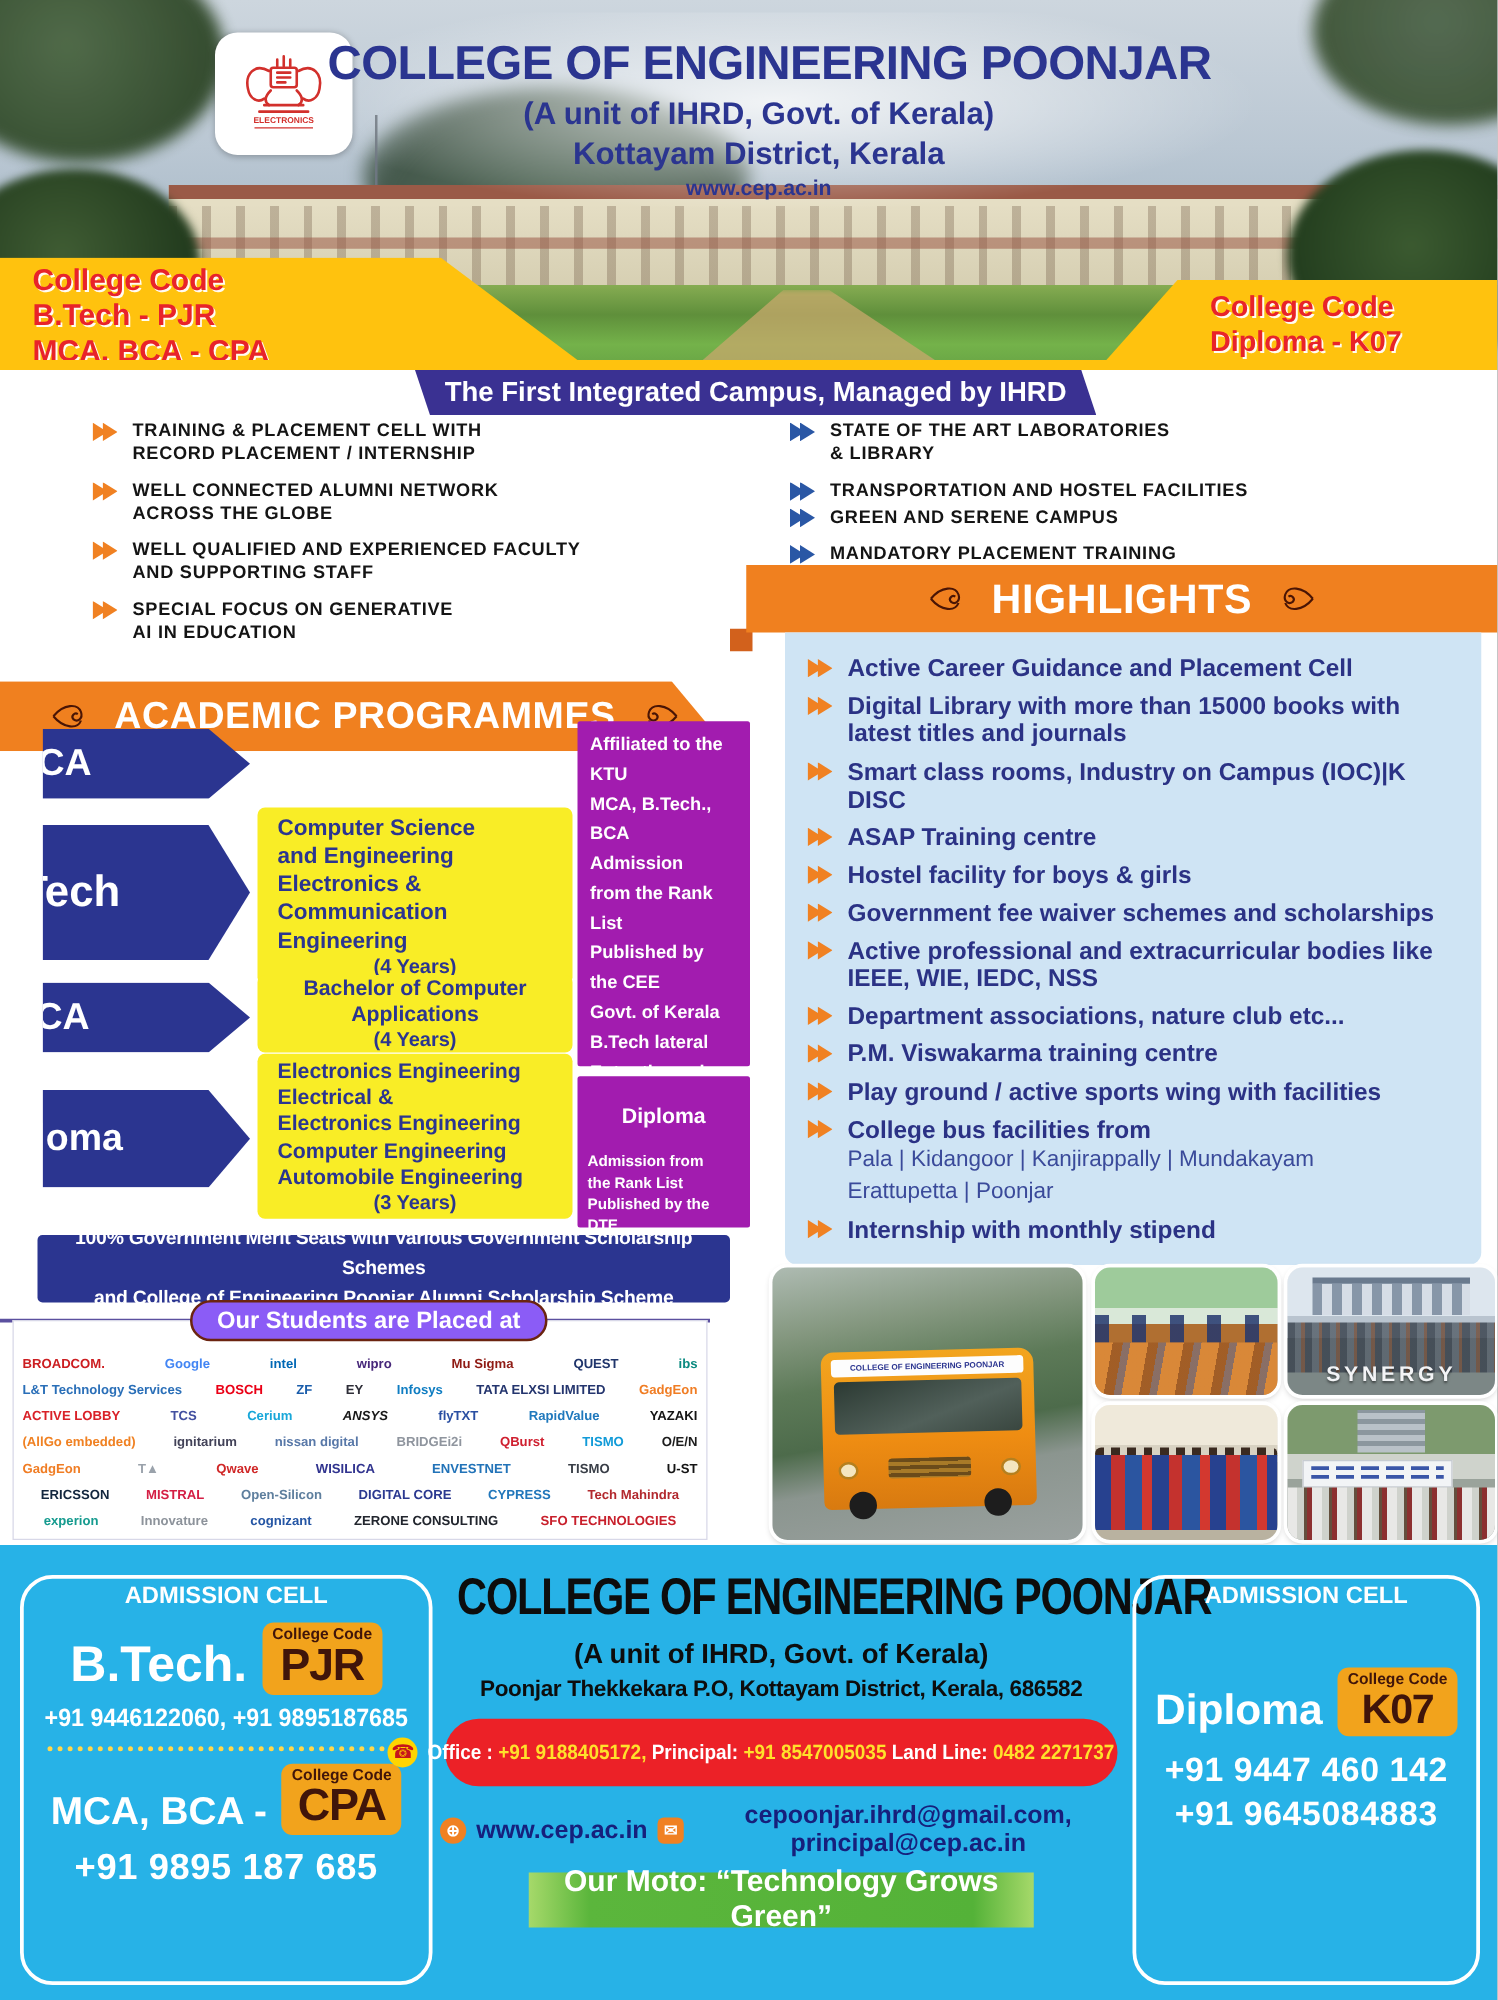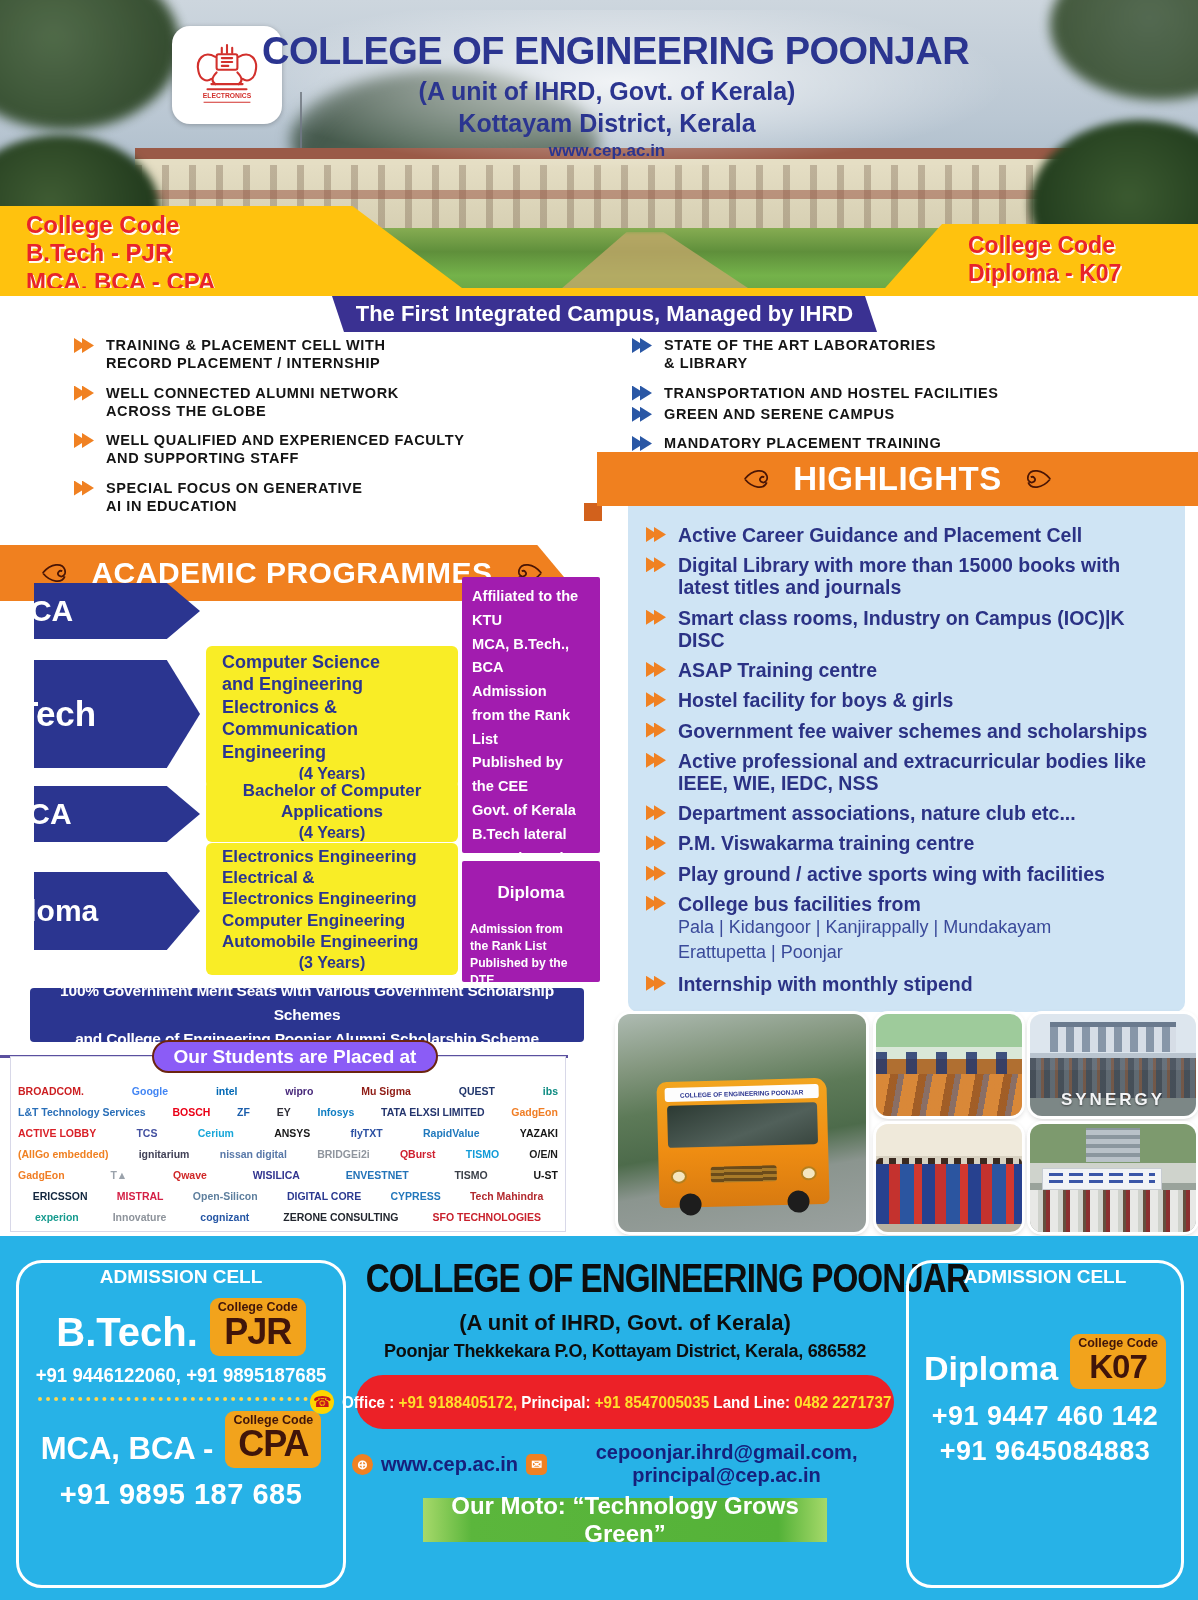--- a/index.html
+++ b/index.html
@@ -489,21 +489,21 @@
       <span class="lg" style="color: rgb(26, 93, 171);">ZF</span>
       <span class="lg" style="color: rgb(46, 46, 56);">EY</span>
       <span class="lg" style="color: rgb(15, 125, 194);">Infosys</span>
       <span class="lg" style="color: rgb(36, 53, 110);">TATA ELXSI LIMITED</span>
       <span class="lg" style="color: rgb(240, 125, 36);">GadgEon</span>
     </div>
     <div class="lrow">
       <span class="lg" style="color: rgb(217, 33, 40);">ACTIVE LOBBY</span>
       <span class="lg" style="color: rgb(67, 80, 160);">TCS</span>
       <span class="lg" style="color: rgb(24, 167, 217);">Cerium</span>
-      <span class="lg" style="color: rgb(24, 24, 24);">ANSYS</span>
+      <span class="lg" style="color: rgb(24, 24, 24); font-style: italic;">ANSYS</span>
       <span class="lg" style="color: rgb(42, 79, 162);">flyTXT</span>
       <span class="lg" style="color: rgb(32, 121, 189);">RapidValue</span>
       <span class="lg" style="color: rgb(20, 20, 20);">YAZAKI</span>
     </div>
     <div class="lrow">
       <span class="lg" style="color: rgb(240, 129, 34);">(AllGo embedded)</span>
       <span class="lg" style="color: rgb(66, 66, 88);">ignitarium</span>
       <span class="lg" style="color: rgb(88, 120, 168);">nissan digital</span>
       <span class="lg" style="color: rgb(143, 149, 158);">BRIDGEi2i</span>
       <span class="lg" style="color: rgb(207, 32, 48);">QBurst</span>

